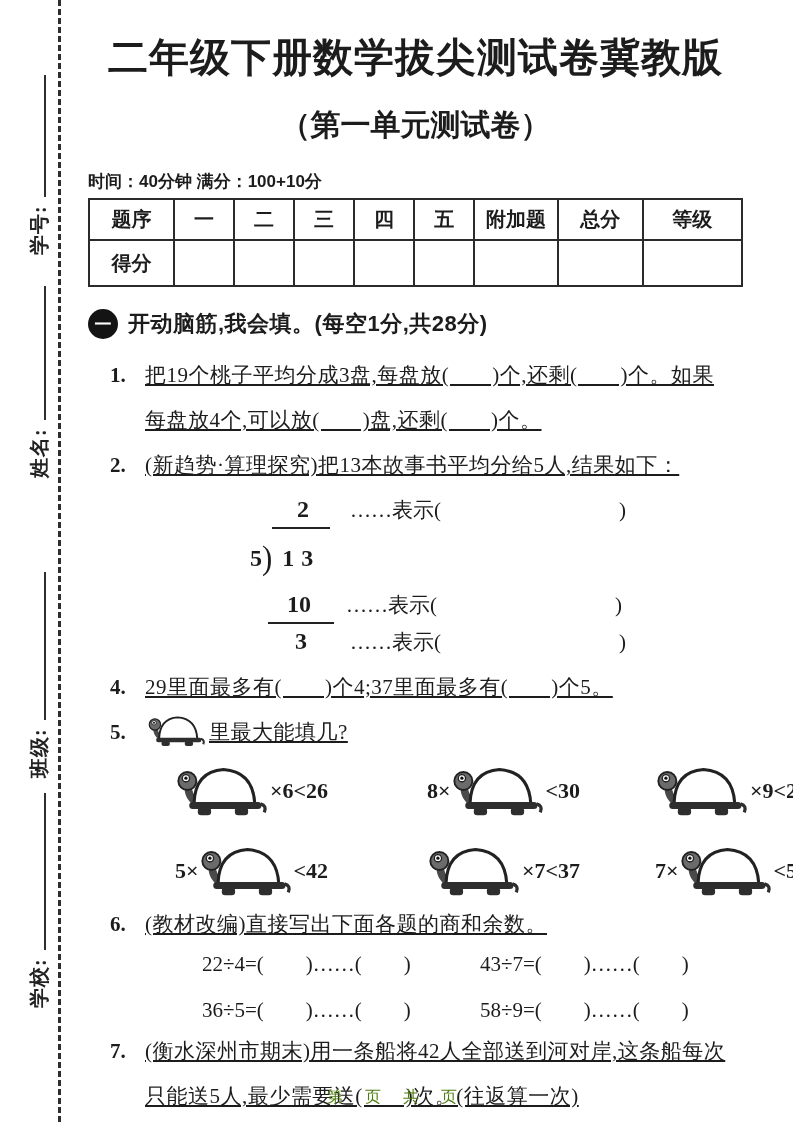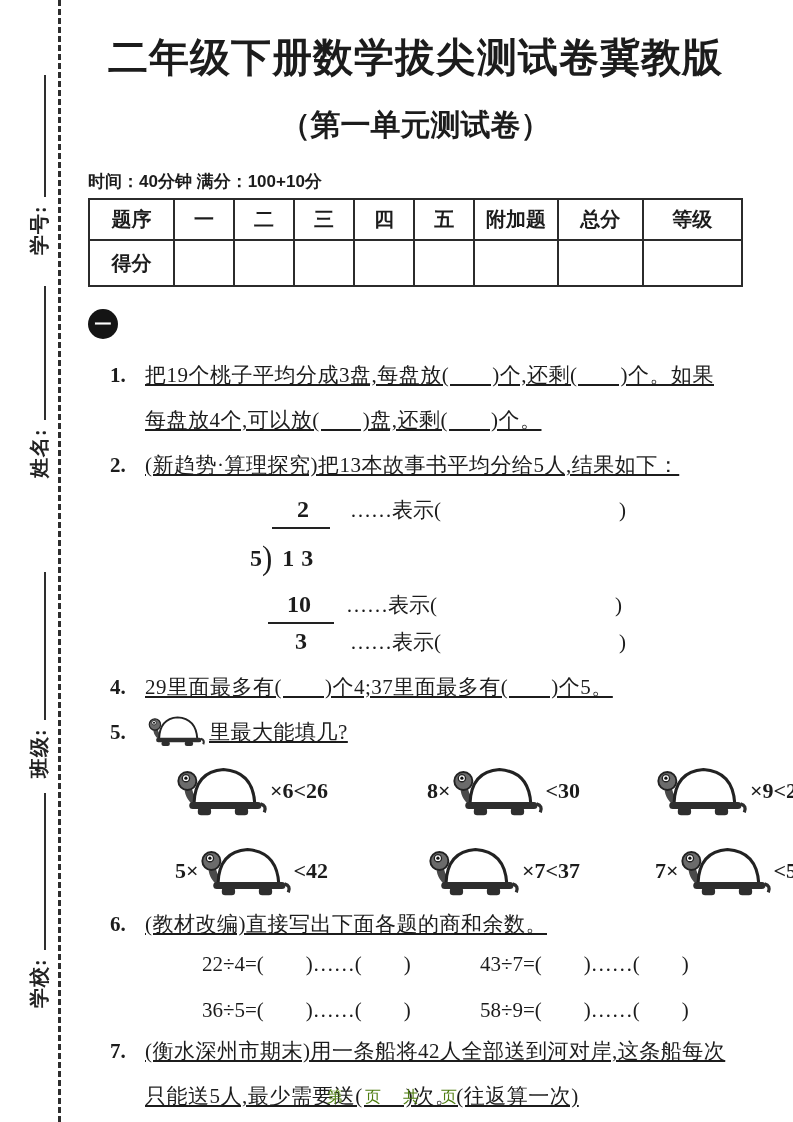--- a/index.html
+++ b/index.html
@@ -169,20 +169,21 @@
         <td></td>
         <td></td>
         <td></td>
         <td></td>
       </tr>
     </tbody>
       </table>
 
     <div class="section-head">
       <span class="badge">一</span>
+      <span class="section-title">开动脑筋,我会填。(每空1分,共28分)</span>
     </div>
 
     <div class="questions">
 
       <div class="q">
         <span class="qnum">1.</span><span class="qtext">把19个桃子平均分成3盘,每盘放(　　)个,还剩(　　)个。如果</span>
         <div class="qtext">每盘放4个,可以放(　　)盘,还剩(　　)个。</div>
       </div>
 
       <div class="q">

